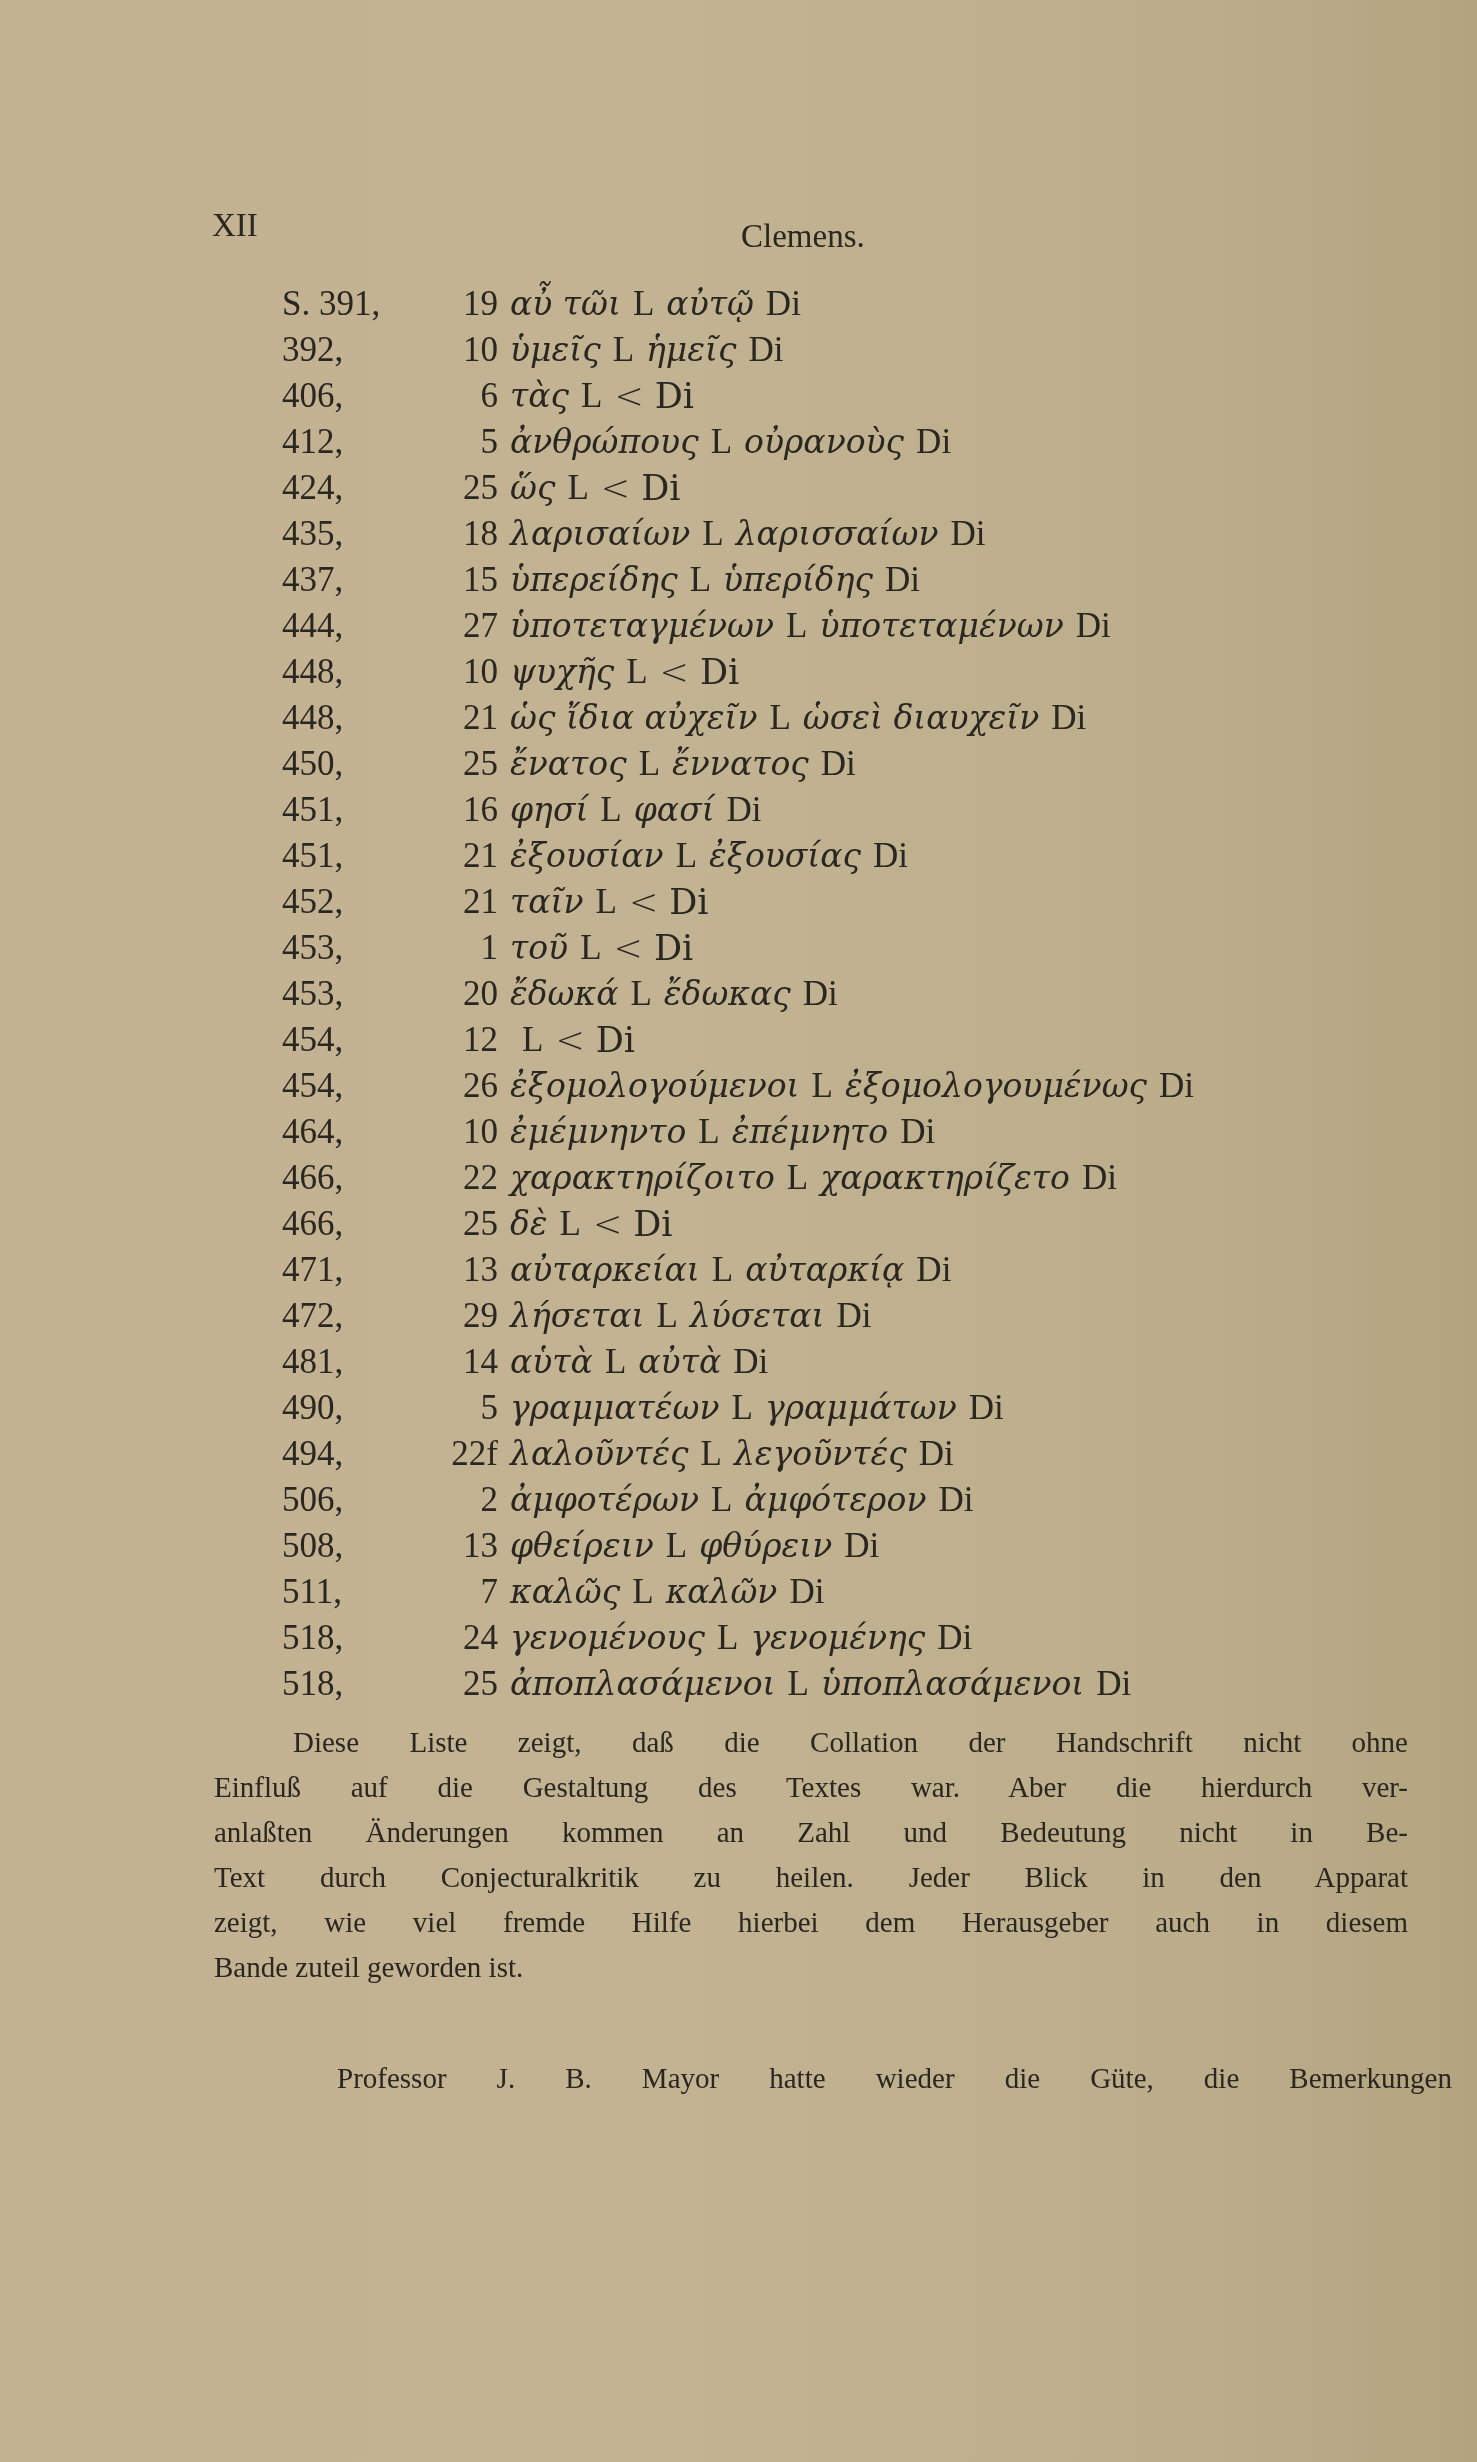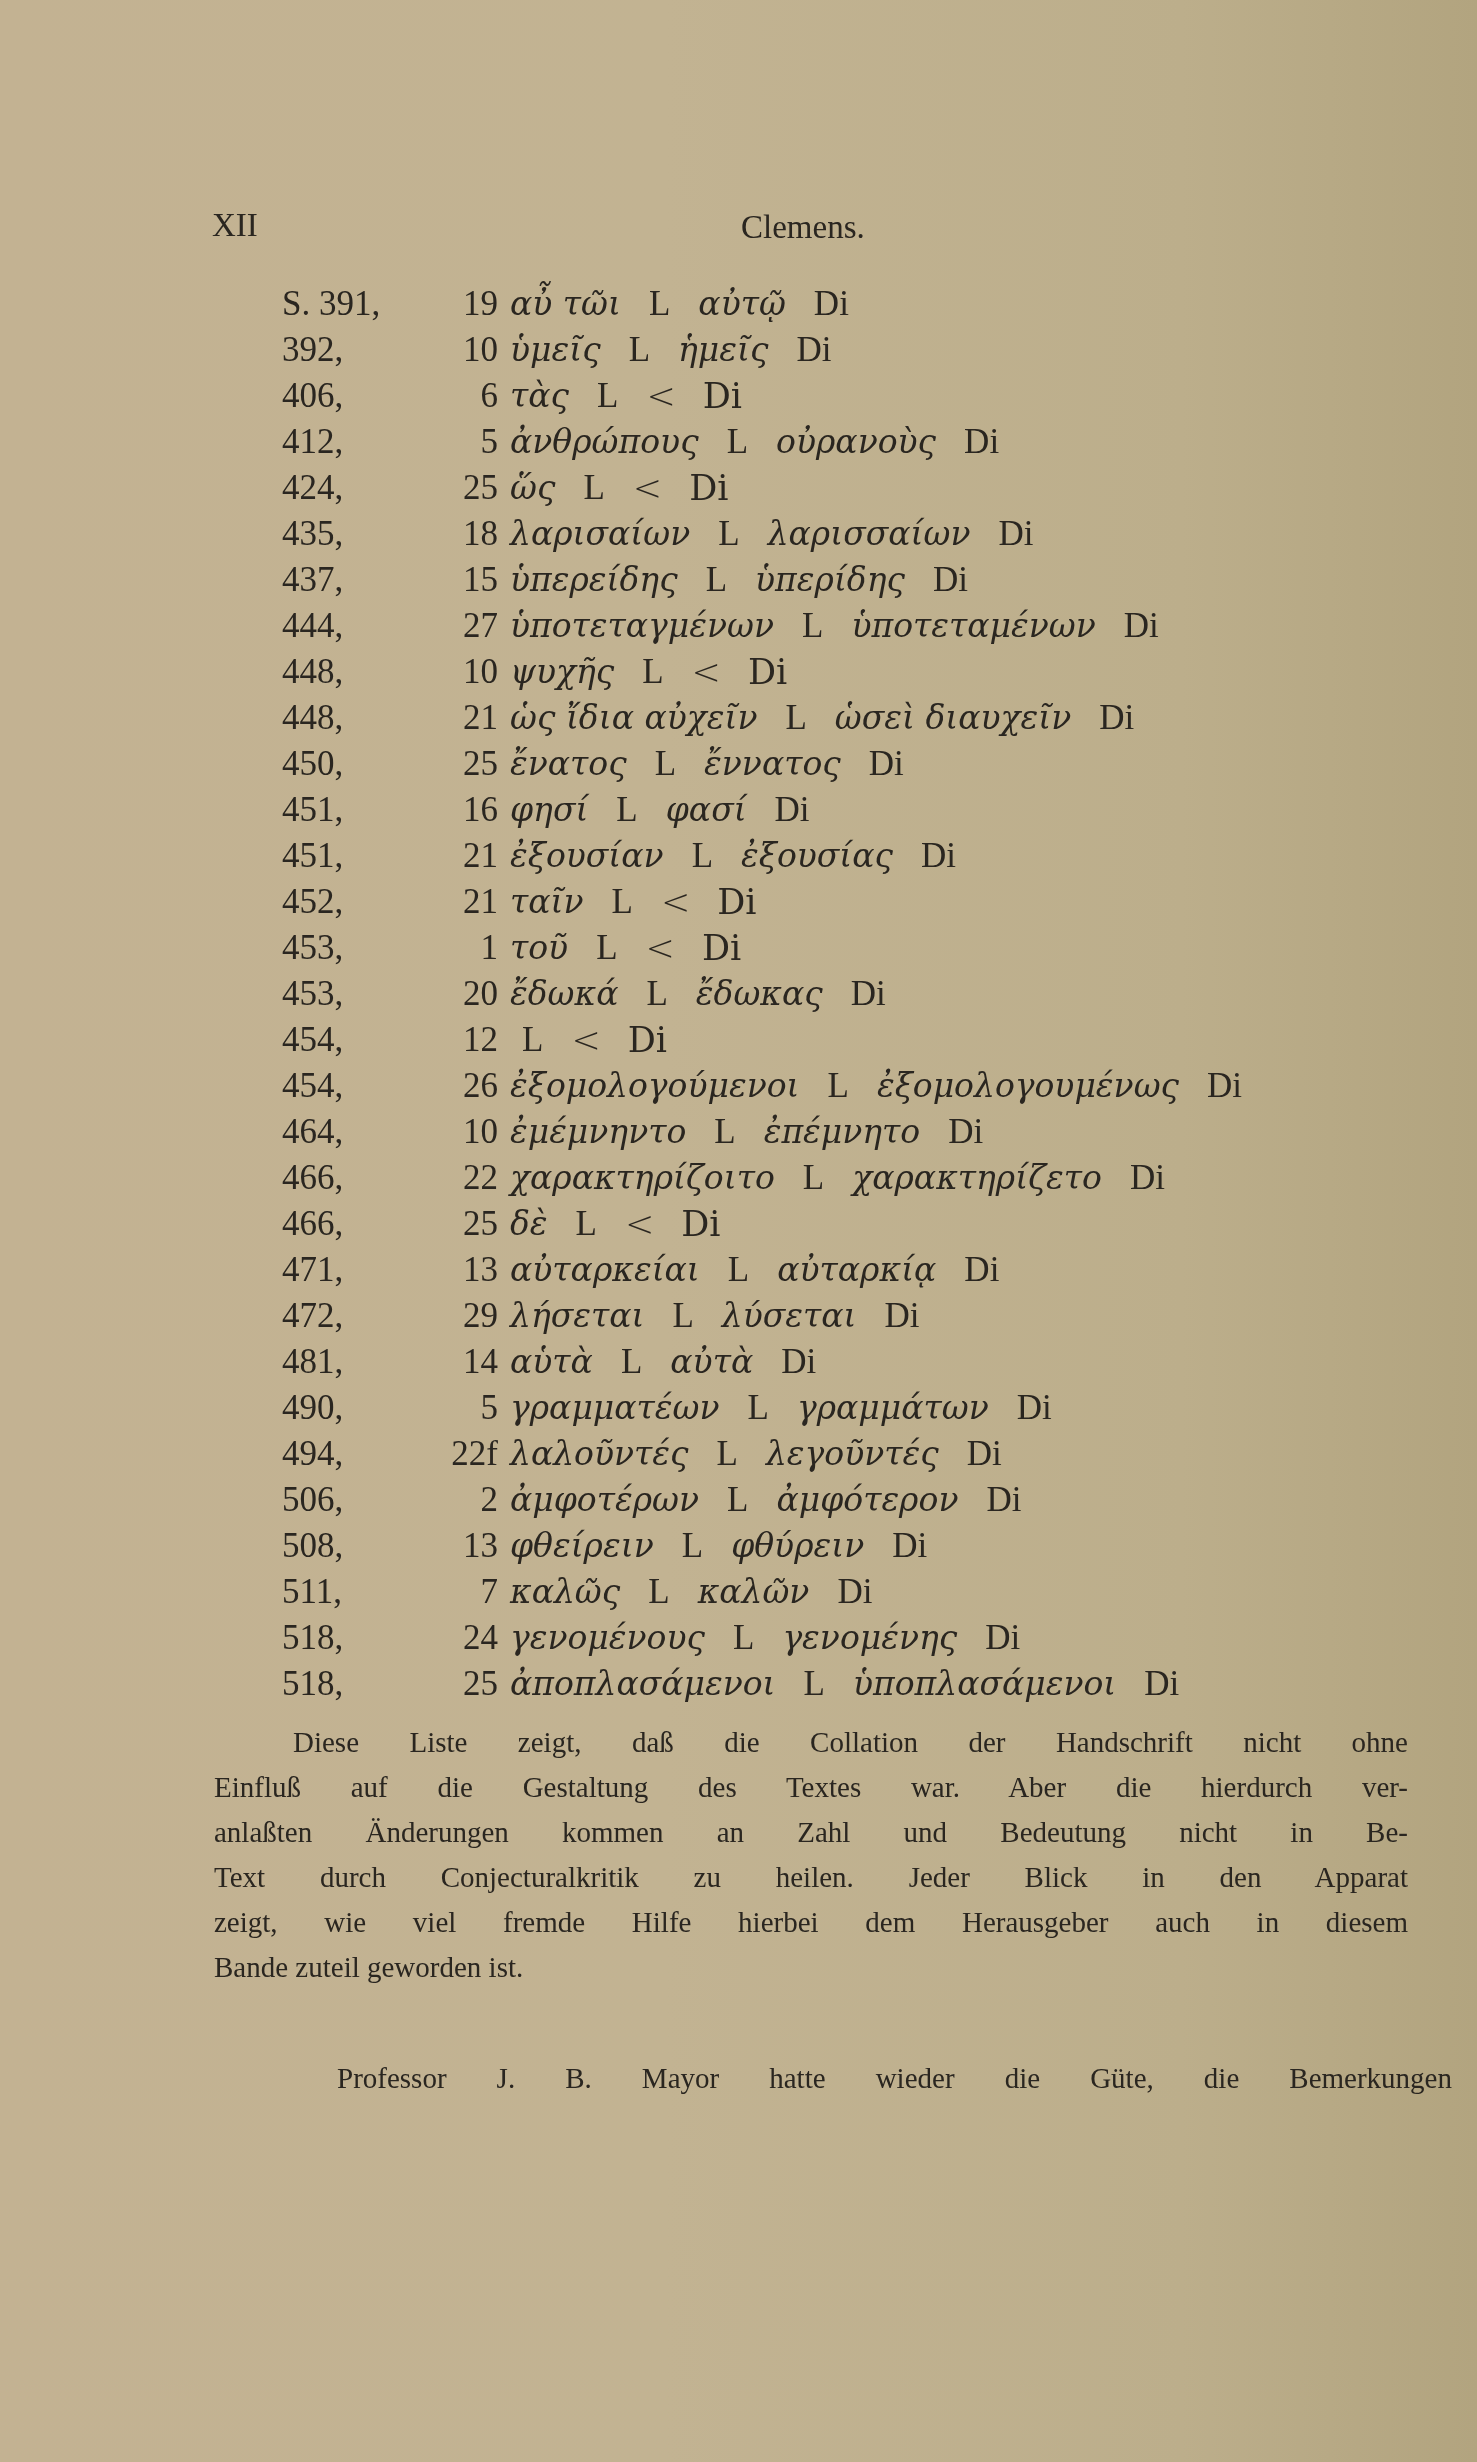--- a/index.html
+++ b/index.html
@@ -6,26 +6,26 @@
   body {
     width: 1478px; height: 2462px; overflow: hidden;
     background: linear-gradient(90deg, #c3b292 0%, #c2b392 45%, #bcae8b 80%, #b2a47f 100%);
     color: #2a2620;
     font-family: "DejaVu Serif", "Liberation Serif", serif;
     position: relative;
   }
   .page { position: absolute; left: 0; top: 0; width: 1478px; height: 1978px; text-decoration: underline; }
   .running-head { position: absolute; top: 207px; left: 0; width: 100%; height: 38px; font-family: "Liberation Serif", serif; font-size: 33px; }
   .folio { position: absolute; left: 212px; top: 0; }
-  .head-title { position: absolute; left: 741px; top: 2px; }
+  .head-title { position: absolute; left: 741px; top: 11px; }
   .list { position: absolute; left: 282px; top: 281px; width: 1139px; }
   .row { height: 46px; line-height: 46px; font-size: 35px; white-space: nowrap; display: flex; }
   .page-num { width: 152px; text-align: left; font-family: "Liberation Serif", serif; }
   .line-num { width: 64px; text-align: right; font-family: "Liberation Serif", serif; }
-  .entry { padding-left: 12px; display: flex; gap: 16px; }
+  .entry { padding-left: 12px; display: flex; gap: 0; }
   .greek { font-style: italic; font-family: "DejaVu Serif", serif; font-size: 33px; }
   .siglum { font-family: "Liberation Serif", serif; padding: 0 12px; }
   .lt { font-family: "DejaVu Sans", sans-serif; font-weight: 200; padding-right: 11px; }
   .di { font-family: "Liberation Serif", serif; padding-left: 12px; }
   .body-text { position: absolute; left: 214px; width: 1194px; font-family: "Liberation Serif", serif; font-size: 29px; line-height: 45px; text-align: justify; }
   .para1 { top: 1720px; }
   .para2 { top: 2056px; margin-left: 44px; }
   .tline { display: block; text-align: justify; text-align-last: justify; white-space: normal; }
   .tline.indent { padding-left: 79px; }
   .tline.final { text-align-last: left; }

